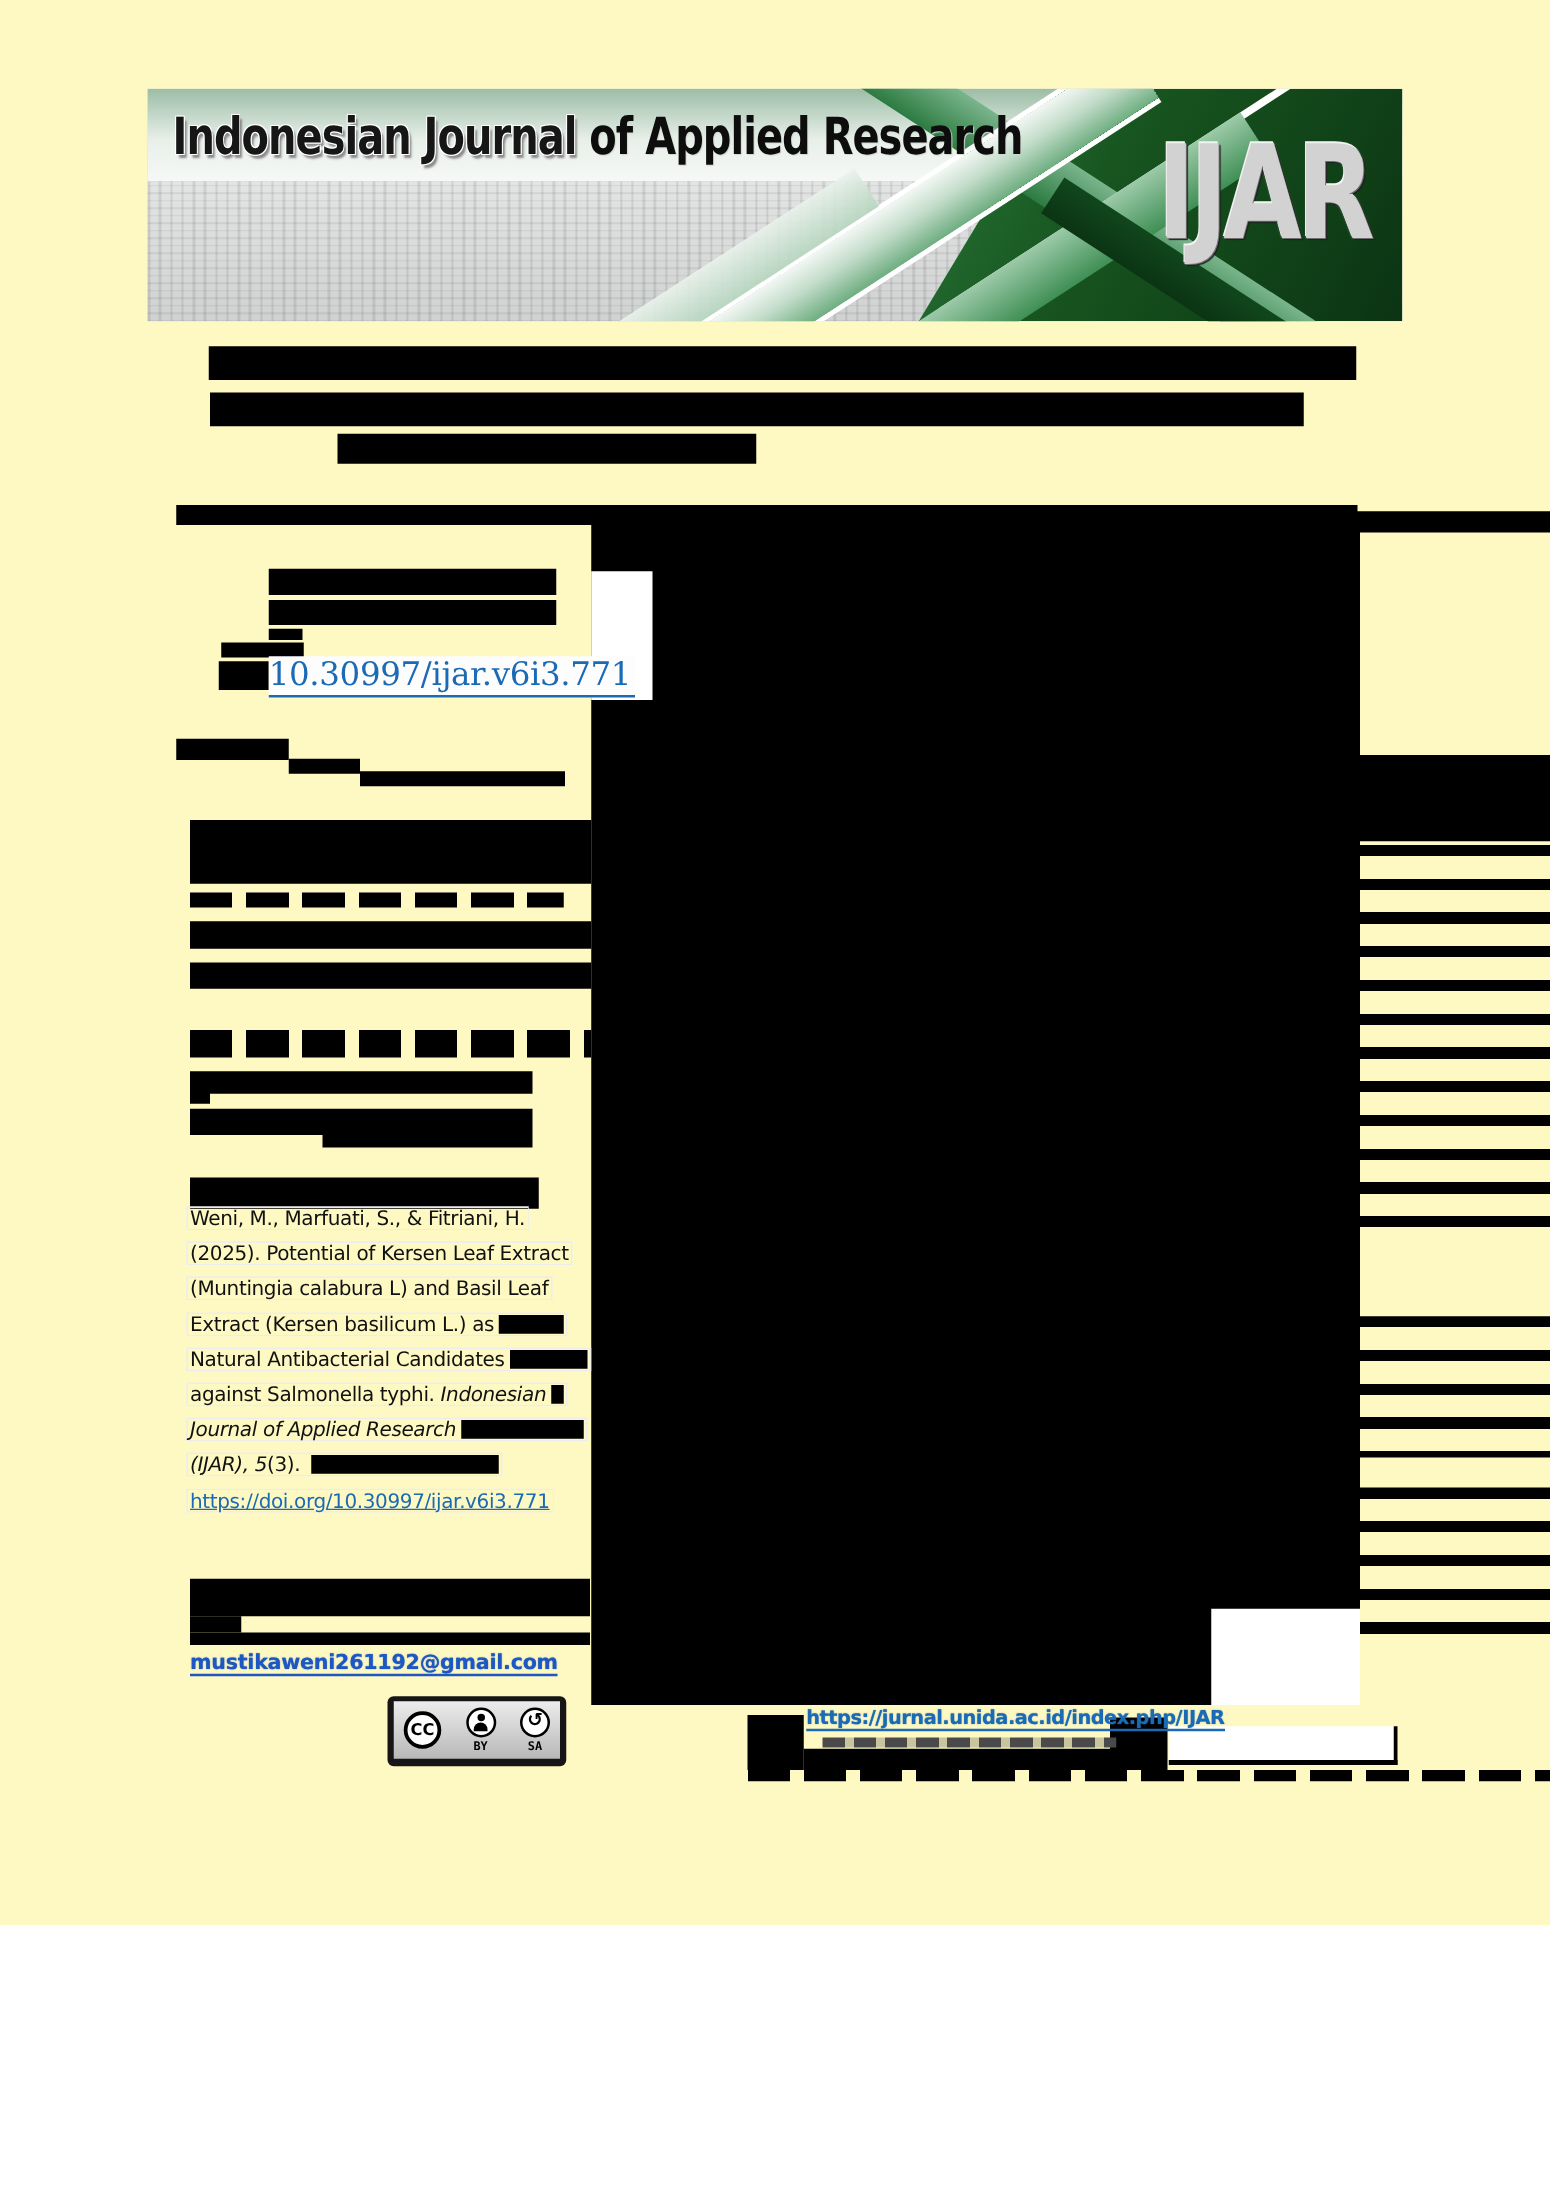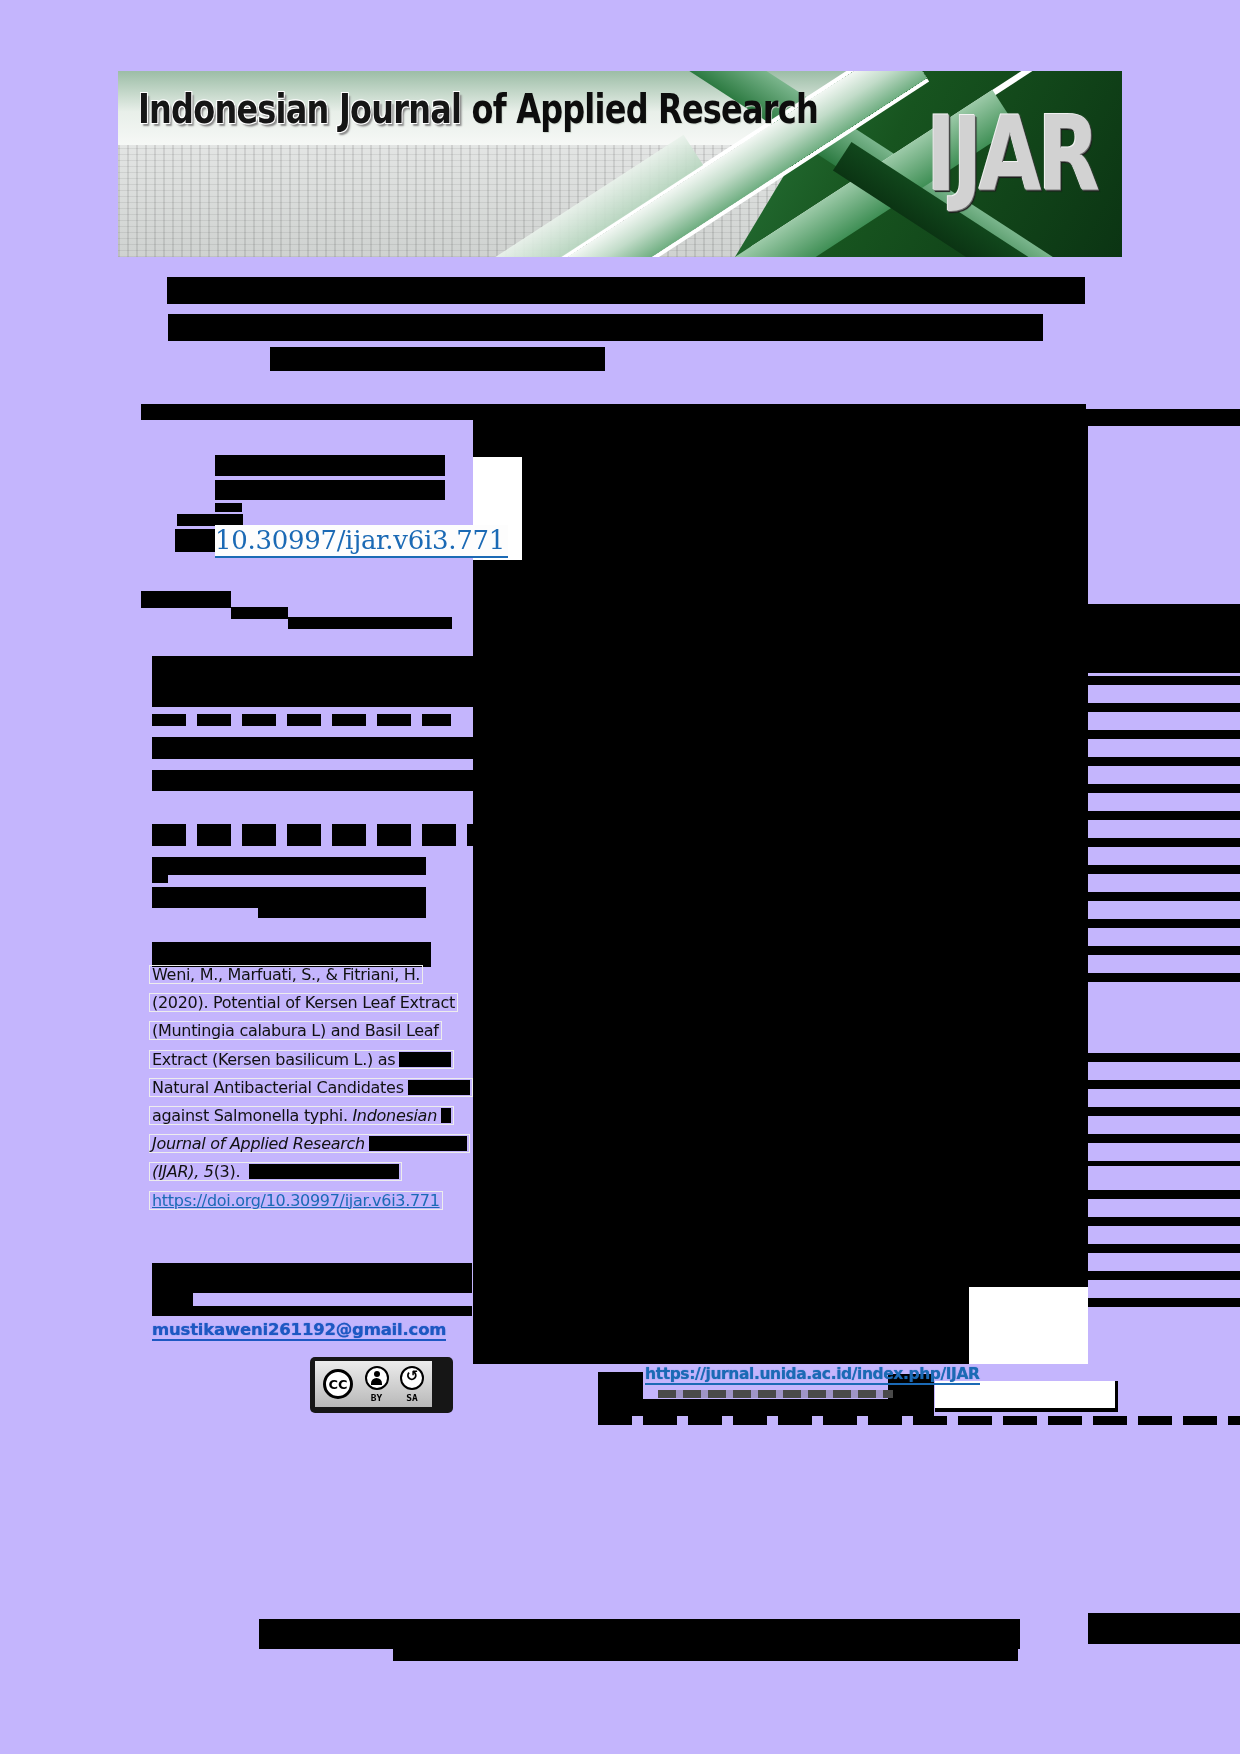--- a/index.html
+++ b/index.html
@@ -1,16 +1,16 @@
 <!DOCTYPE html>
 <html><head>
 <meta charset="utf-8">
 <style>
   html,body{margin:0;padding:0;background:#fff;}
-  .page{position:relative;width:1240px;height:1754px;background:#c4b5fd;overflow:hidden;
+  .page{position:relative;width:1240px;height:1540px;background:#fef9c3;overflow:hidden;
         font-family:"DejaVu Sans","Liberation Sans",sans-serif;}
 
   
   .banner{position:absolute;left:118px;top:71px;width:1004px;height:186px;overflow:hidden;
           background:#d9dbda;}
   .banner-top{position:absolute;left:0;top:0;width:100%;height:74px;
           background:linear-gradient(#9cbda6 0%,#e8efe9 55%,#f6f8f6 100%);}
   .banner-hatch{position:absolute;left:0;top:74px;width:78%;height:112px;
           background:
             repeating-linear-gradient(0deg, rgba(0,0,0,.07) 0 1px, transparent 1px 6px),
@@ -67,21 +67,21 @@
        margin-left:4px;transform:translateY(-1px);}
   .email-link{position:absolute;left:152px;top:1320px;font-size:16.5px;font-weight:bold;
        color:#1d58c2;border-bottom:2px solid #1d58c2;letter-spacing:-0.2px;
        text-shadow:0 0 1px rgba(29,88,194,.85);}
   .journal-url{position:absolute;left:645px;top:1365px;font-size:15.5px;font-weight:bold;
        color:#1b6ab5;border-bottom:2px solid #1b6ab5;letter-spacing:-0.4px;
        text-shadow:0 0 1px rgba(27,106,181,.8);}
 
   
   .cc-badge{position:absolute;left:310px;top:1357px;width:143px;height:56px;
-       background:#161616;border-radius:5px;padding:4px 21px 6px 5px;box-sizing:border-box;}
+       background:#161616;border-radius:5px;padding:4px 5px 6px 5px;box-sizing:border-box;}
   .cc-inner{width:100%;height:100%;background:linear-gradient(#ececec,#b8b8b8);
        display:flex;align-items:center;justify-content:space-between;padding:0 8px;box-sizing:border-box;}
   .cc-circ{width:30px;height:30px;border:3px solid #000;border-radius:50%;background:#fff;
        display:flex;align-items:center;justify-content:center;
        font-weight:bold;font-size:13px;color:#000;box-sizing:border-box;}
   .cc-col{display:flex;flex-direction:column;align-items:center;}
   .cc-col .cc-circ{width:24px;height:24px;border-width:2.5px;font-size:11px;}
   .cc-lbl{font-size:9.5px;font-weight:bold;color:#000;margin-top:2px;
        font-family:"DejaVu Sans Mono","Liberation Mono",monospace;}
   .person{display:flex;flex-direction:column;align-items:center;}
@@ -152,21 +152,21 @@
       <div class="red" style="left: 1088px; top: 1613px; width: 152px; height: 31px;"></div>
       <div class="stripes" style="top: 676px; height: 316px;"></div>
       <div class="stripes" style="top: 1053px; height: 113px;"></div>
       <div class="stripes" style="top: 1190px; height: 120px;"></div>
     </div>
 
   <a class="doi-link" href="#">10.30997/ijar.v6i3.771</a>
 
   <div class="citation">
       <div class="cit-line"><span>Weni, M., Marfuati, S., &amp; Fitriani, H.</span></div>
-      <div class="cit-line"><span>(2020). Potential of Kersen Leaf Extract</span></div>
+      <div class="cit-line"><span>(2025). Potential of Kersen Leaf Extract</span></div>
       <div class="cit-line"><span>(Muntingia calabura L) and Basil Leaf</span></div>
       <div class="cit-line"><span>Extract (Kersen basilicum L.) as</span><span class="cit-redact" style="width: 52px;"></span></div>
       <div class="cit-line"><span>Natural Antibacterial Candidates</span><span class="cit-redact" style="width: 62px;"></span></div>
       <div class="cit-line"><span>against Salmonella typhi. </span><span class="it">Indonesian</span><span class="cit-redact" style="width: 10px;"></span></div>
       <div class="cit-line"><span class="it">Journal of Applied Research</span><span class="cit-redact" style="width: 98px;"></span></div>
       <div class="cit-line"><span class="it">(IJAR), 5</span><span>(3). </span><span class="cit-redact" style="width: 150px;"></span></div>
       <div class="cit-line"><span class="cit-link">https://doi.org/10.30997/ijar.v6i3.771</span></div>
     </div>
 
   <a class="email-link" href="#">mustikaweni261192@gmail.com</a>

